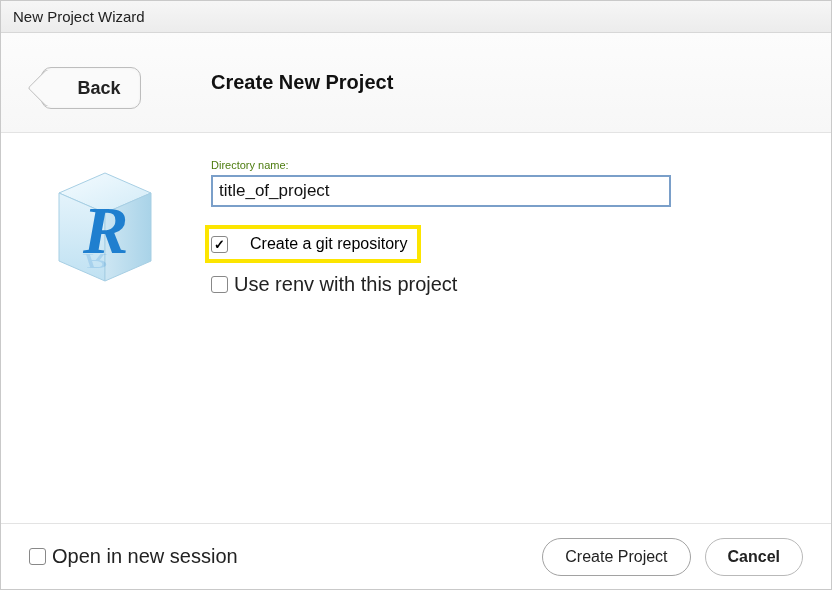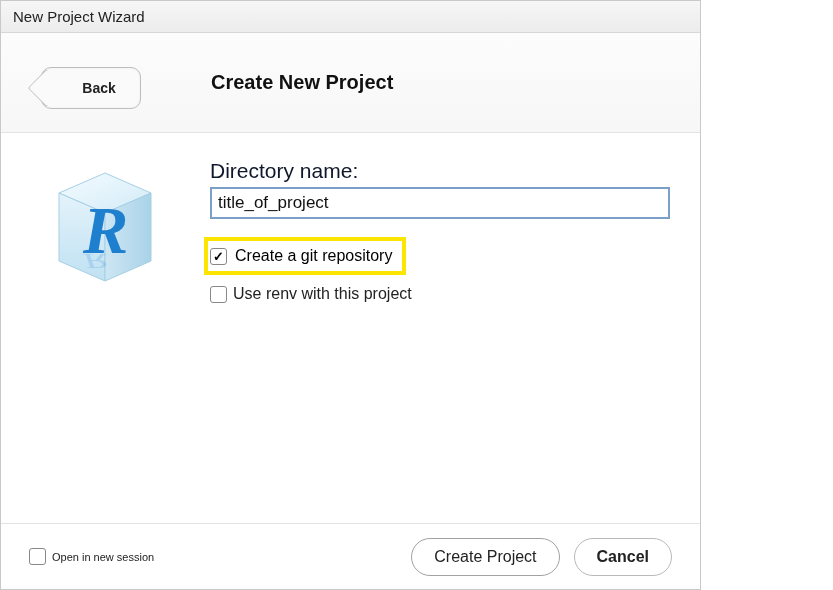--- a/index.html
+++ b/index.html
@@ -6,21 +6,21 @@
   body {
     margin: 0;
     padding: 0;
     font-family: "Segoe UI", Arial, sans-serif;
     background: #fff;
     width: 833px;
     height: 590px;
     overflow: hidden;
   }
   .window {
-    width: 701px;
+    width: 832px;
     height: 590px;
     border: 1px solid #c9c9c9;
     background: #fff;
     display: flex;
     flex-direction: column;
   }
   .titlebar {
     height: 32px;
     background: linear-gradient(#f6f6f6,#ececec);
     border-bottom: 1px solid #d7d7d7;
@@ -63,21 +63,21 @@
     height: 26px;
     background: #fafafa;
     border-left: 1px solid #bdbdbd;
     border-bottom: 1px solid #bdbdbd;
     border-radius: 3px;
   }
   .back-btn span {
     position: relative;
     z-index: 1;
     font-weight: 600;
-    font-size: 14px;
+    font-size: 18px;
     color: #222;
     margin-left: 16px;
   }
   .header-title {
     margin-left: 210px;
     font-size: 20px;
     font-weight: 700;
     color: #111;
   }
   .body {
@@ -93,22 +93,22 @@
     width: 128px;
     height: 128px;
     position: relative;
   }
   .r-logo svg { width: 100%; height: 100%; }
   .form-col {
     flex: 1;
     padding-top: 2px;
   }
   .label {
-    font-size: 21px;
-    color: #0f172a;
+    font-size: 11px;
+    color: #4d7c0f;
     margin-bottom: 4px;
   }
   .text-input {
     width: 460px;
     height: 32px;
     border: 2px solid #7a9fc9;
     background: #fff;
     font-size: 17px;
     color: #111;
     padding: 8px 6px;
@@ -142,21 +142,21 @@
     background: #fff;
     font-size: 16px;
     color: #222;
     cursor: pointer;
   }
   .check-row {
     display: flex;
     align-items: center;
     gap: 6px;
     margin-top: 12px;
-    font-size: 16px;
+    font-size: 20px;
     color: #222;
   }
   .cbox {
     width: 17px;
     height: 17px;
     border: 1px solid #888;
     border-radius: 3px;
     background: #fff;
     display: inline-flex;
     align-items: center;
@@ -168,35 +168,35 @@
   .cbox.checked::after {
     content: "✓";
     color: #000;
     font-weight: bold;
   }
   .highlight {
     border: 4px solid #fce500;
     padding: 6px 10px 6px 2px;
     display: inline-flex;
     align-items: center;
-    gap: 8px;
+    gap: 22px;
     margin-left: -6px;
   }
   .footer {
     height: 66px;
     border-top: 1px solid #e3e3e3;
     display: flex;
     align-items: center;
     padding: 0 28px 0 28px;
   }
   .footer-left {
     display: flex;
     align-items: center;
     gap: 6px;
-    font-size: 11px;
+    font-size: 20px;
     color: #222;
   }
   .footer-spacer { flex: 1; }
   .footer-btn {
     height: 38px;
     padding: 0 22px;
     border: 1px solid #b9b9b9;
     border-radius: 19px;
     background: #fff;
     font-size: 16px;

